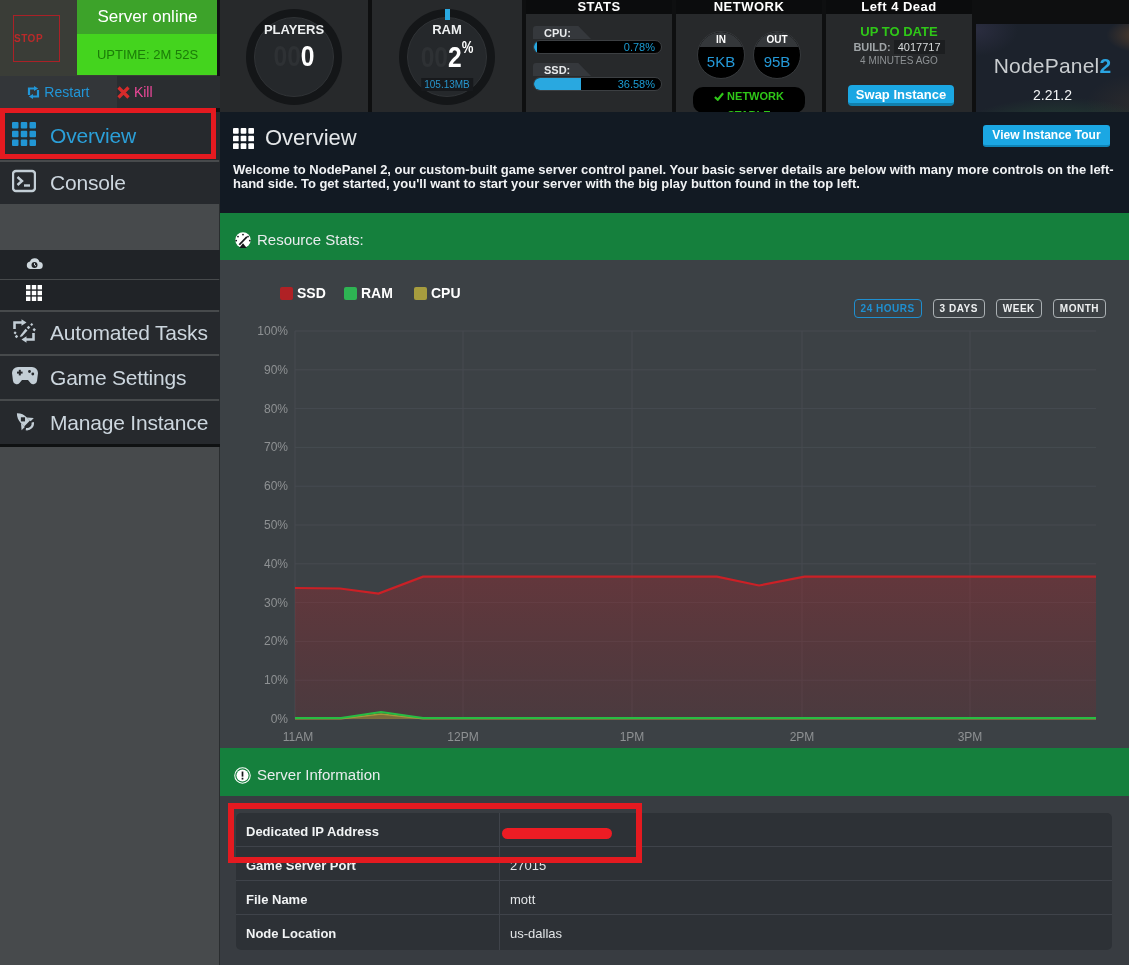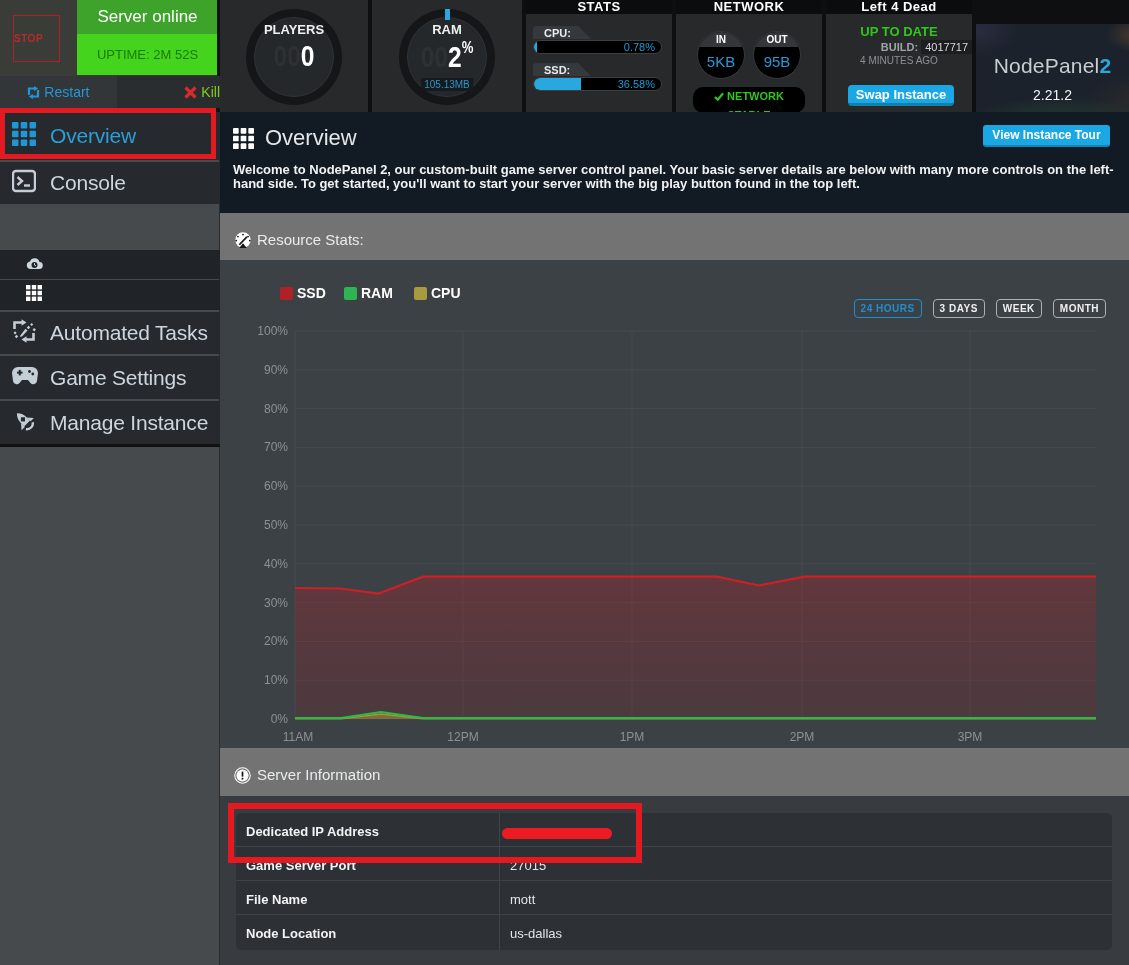--- a/index.html
+++ b/index.html
@@ -8,21 +8,21 @@
 
 
 #topbar { position:absolute; left:0; top:0; width:1129px; height:112px; background:#0e0f10; }
 .tpanel { position:absolute; top:0; height:112px; background:#27292b; }
 #ctl { position:absolute; left:0; top:0; width:220px; height:76px; background:#3a3d37; }
 #stopbtn { position:absolute; left:13px; top:15px; width:47px; height:47px; border:1px solid #aa2127; color:#b92a2a; font-size:10px; font-weight:bold; text-align:left; line-height:45px; letter-spacing:0.5px; }
 #svonline { position:absolute; left:77px; top:0; width:141px; height:34px; background:#3da32a; color:#fff; font-size:17px; text-align:center; line-height:34px; }
 #uptime { position:absolute; left:77px; top:34px; width:141px; height:41px; background:#44d41e; color:#1b7c08; font-size:13px; text-align:center; line-height:41px; }
 #restartrow { position:absolute; left:0; top:76px; width:220px; height:32px; }
 #restartbtn { position:absolute; left:0; top:0; width:117px; height:32px; background:#333639; color:#2196d8; font-size:14px; text-align:center; line-height:32px; }
-#killbtn { position:absolute; left:117px; top:0; width:103px; height:32px; background:#2a2d30; color:#84cc16; font-size:14px; text-align:right; line-height:32px; }
+#killbtn { position:absolute; left:117px; top:0; width:103px; height:32px; background:#2a2d30; color:#ec4899; font-size:14px; text-align:left; line-height:32px; }
 
 
 .gauge { position:absolute; top:9px; width:96px; height:96px; border-radius:50%; background:#141618; }
 .gauge .inner { position:absolute; left:8px; top:8px; width:80px; height:80px; border-radius:50%; background:#25282b; border:1px solid #303336; }
 .glabel { position:absolute; width:100%; text-align:center; top:13px; color:#eef0f1; font-size:13px; font-weight:bold; }
 .gdigits { position:absolute; width:100%; text-align:center; top:30px; font-size:30px; font-weight:bold; color:#2e3134; letter-spacing:0px; transform:scaleX(0.82); }
 .gdigits b { color:#fff; }
 .gpct { font-size:16px; vertical-align:14px; }
 #ramsub { position:absolute; left:50%; transform:translateX(-50%); top:69px; background:#17191c; color:#2795cc; font-size:10px; padding:1px 3px; }
 #ramtick { position:absolute; left:46px; top:0px; width:5px; height:11px; background:#29a8e0; }
@@ -36,21 +36,21 @@
 .pbar .txt { position:absolute; right:6px; top:0; line-height:13px; color:#1b9cd3; font-size:11px; }
 
 
 .ncirc { position:absolute; width:48px; height:48px; border-radius:50%; background:#000; overflow:hidden; border:1px solid #36393c; }
 .ncirc .cap { position:absolute; top:0; left:0; width:100%; height:15px; background:#34373a; color:#fff; font-size:10px; font-weight:bold; text-align:center; line-height:16px; }
 .ncirc .val { position:absolute; top:15px; width:100%; text-align:center; color:#2499d8; font-size:15px; line-height:30px; }
 #netpill { position:absolute; left:17px; top:87px; width:112px; height:26px; background:#000; border-radius:10px; color:#2fc718; font-size:11px; font-weight:bold; text-align:center; line-height:19px; }
 
 
 #l4d-utd { position:absolute; top:24px; width:100%; text-align:center; color:#2fc718; font-weight:bold; font-size:13px; }
-#l4d-build { position:absolute; top:41px; width:100%; text-align:right; color:#9fa4a7; font-weight:bold; font-size:11px; }
+#l4d-build { position:absolute; top:41px; width:100%; text-align:center; color:#9fa4a7; font-weight:bold; font-size:11px; }
 #l4d-build span { background:#1c1e20; color:#d6d9da; padding:1px 4px; font-weight:normal; }
 #l4d-ago { position:absolute; top:55px; width:100%; text-align:center; color:#8d9194; font-size:10px; }
 #swapbtn { position:absolute; left:22px; top:85px; width:106px; height:21px; background:#1ba7e3; border-bottom:3px solid #1180ad; border-radius:4px; color:#fff; font-weight:bold; font-size:13px; text-align:center; line-height:19px; }
 
 
 #nplogo { position:absolute; left:976px; top:0; width:153px; height:112px; background:
   radial-gradient(50px 25px at 108% 10%, rgba(185,115,45,0.35), rgba(0,0,0,0) 70%),
   radial-gradient(60px 38px at 0% 5%, rgba(70,65,100,0.35), rgba(0,0,0,0) 70%),
   radial-gradient(175px 85px at 55% 122%, rgba(48,108,62,0.85), rgba(0,0,0,0) 75%),
   radial-gradient(80px 45px at 108% 72%, rgba(180,120,50,0.10), rgba(0,0,0,0) 70%),
@@ -71,21 +71,21 @@
 #fmdiv { position:absolute; right:28px; top:0; height:100%; width:1px; background:#34373b; }
 #fmchev { position:absolute; right:9px; top:19px; width:0; height:0; border-left:6px solid transparent; border-right:6px solid transparent; border-bottom:7px solid #8e9aa3; }
 
 
 #main { position:absolute; left:220px; top:112px; width:909px; height:853px; background:#383c41; }
 #welcome { position:absolute; left:0; top:0; width:909px; height:101px; background:#121a23; }
 #ovh-icon { position:absolute; left:13px; top:16px; }
 #ovh-title { position:absolute; left:45px; top:13px; font-size:22px; color:#e4e7e9; }
 #tourbtn { position:absolute; left:763px; top:13px; width:127px; height:22px; background:#1ba7e3; border-bottom:2px solid #0f85b8; border-radius:3px; color:#fff; font-weight:bold; font-size:12px; text-align:center; line-height:21px; }
 #welcometxt { position:absolute; left:13px; top:51px; width:1010px; color:#f0f2f4; font-size:13px; font-weight:bold; line-height:14.3px; white-space:nowrap; }
-.secbar { position:absolute; left:0; width:909px; height:48px; background:#737373; color:#e9ecee; }
+.secbar { position:absolute; left:0; width:909px; height:48px; background:#15803d; color:#e9ecee; }
 .secbar .txt { position:absolute; left:37px; top:18px; font-size:15px; }
 .secbar .ic { position:absolute; left:14px; top:19px; }
 #chartpanel { position:absolute; left:0; top:148px; width:909px; height:488px; background:#3c4145; }
 .legend { position:absolute; top:25px; font-size:14px; font-weight:bold; color:#fff; }
 .legend i { display:inline-block; width:13px; height:13px; border-radius:2px; margin-right:4px; vertical-align:-2px; }
 #rangebtns { position:absolute; right:23px; top:38px; }
 .rbtn { display:inline-block; border:1px solid #aab0b3; border-radius:4px; color:#eef0f1; font-size:10px; font-weight:bold; letter-spacing:0.5px; padding:3px 6px; margin-left:11px; }
 .rbtn.active { border-color:#1f8fd0; color:#1f8fd0; }
 #tablewrap { position:absolute; left:16px; top:701px; width:876px; height:137px; background:#2d3136; border-radius:5px; overflow:hidden; }
 .trow { position:absolute; left:0; width:876px; height:34px; border-bottom:1px solid #3f434a; }

